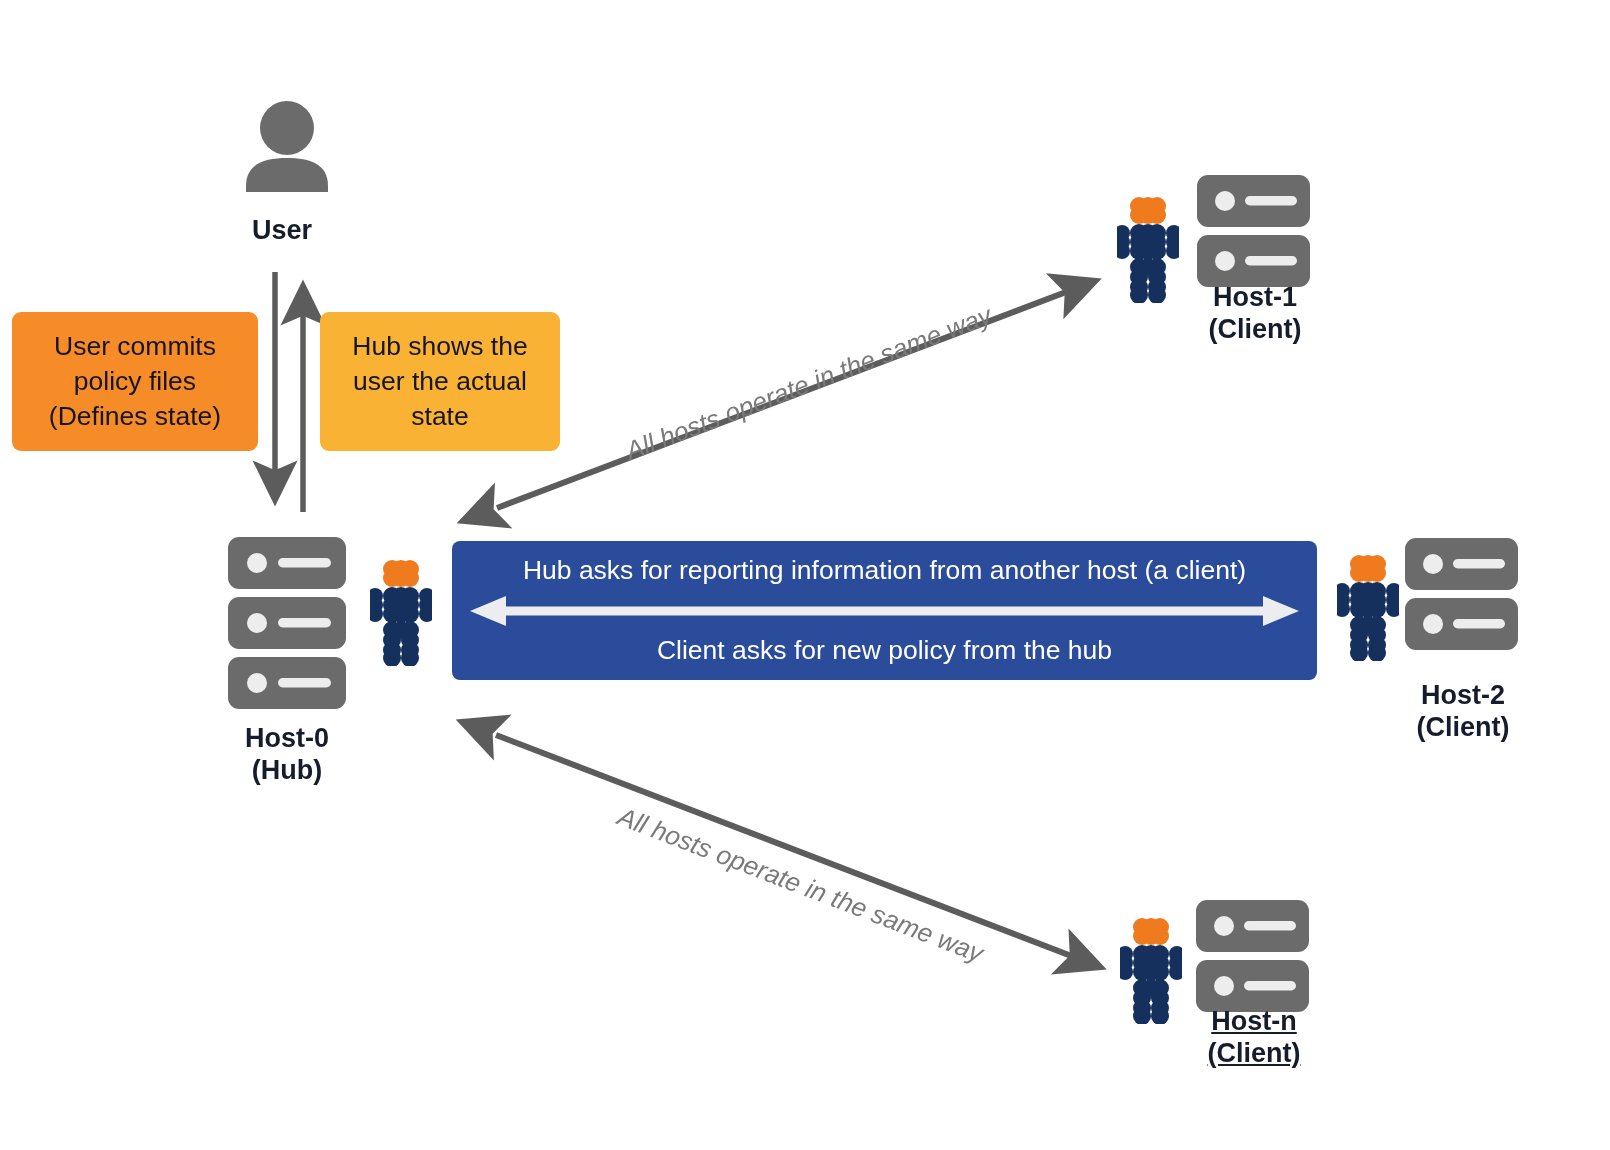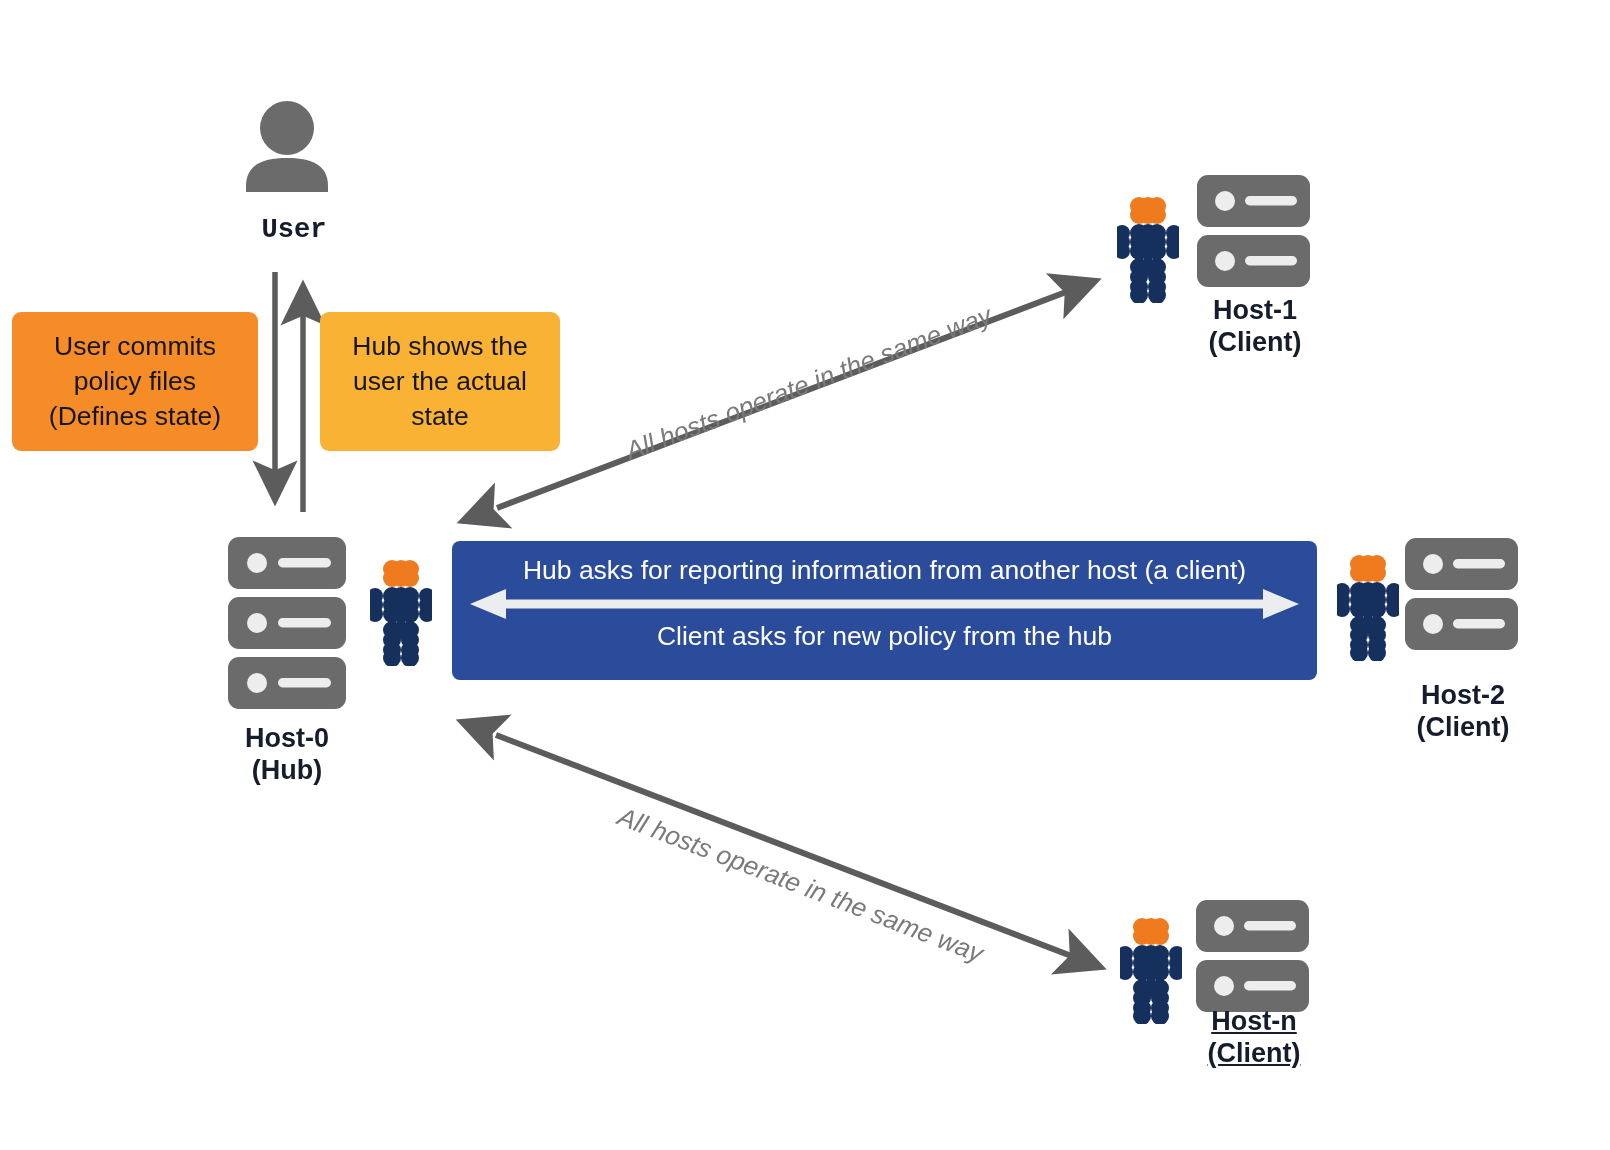--- a/index.html
+++ b/index.html
@@ -49,21 +49,21 @@
   
   .blue-panel {
     position: absolute;
     background: #2B4B9B;
     border-radius: 8px;
     display: flex;
     flex-direction: column;
     align-items: center;
     justify-content: space-between;
     box-sizing: border-box;
-    padding: 14px 0 28px 0;
+    padding: 14px 0 14px 0;
   }
   .blue-panel .bp-text {
     color: #ffffff;
     font-size: 26.5px;
     text-align: center;
     width: 100%;
     white-space: pre;
   }
   .blue-panel .bp-arrow {
     width: 100%;
@@ -121,21 +121,21 @@
       <line x1="496" y1="735" x2="1100" y2="967" stroke="#5C5C5C" stroke-width="6" marker-start="url(#mk-gray-start)" marker-end="url(#mk-gray-end)"></line>
     </g>
   </svg>
 
   <div class="abs" style="left:240px; top:100px;">
     <svg width="94" height="92" viewBox="0 0 94 92">
       <circle cx="47" cy="28" r="27" fill="#6B6B6B"></circle>
       <path d="M6,92 L6,86 C6,64 24,58 47,58 C70,58 88,64 88,86 L88,92 Z" fill="#6B6B6B"></path>
     </svg>
   </div>
-  <div class="node-label" style="left:208px; top:215px; width:172px;font-family:Liberation Mono, monospace;">User</div>
+  <div class="node-label" style="left:196px; top:215px; width:172px;">User</div>
 
   <div class="callout" style="left:12px; top:312px; width:246px; height:139px; background:#F68C28;">
     <span>User commits
 policy files
 (Defines state)</span>
   </div>
 
   <div class="callout" style="left:320px; top:312px; width:240px; height:139px; background:#F9B233;">
     <span>Hub shows the
 user the actual
@@ -264,21 +264,21 @@
         <rect x="48" y="21" width="52" height="9.5" rx="4.7" fill="#EDEDED"></rect>
       </g>
       <g>
         <rect x="0" y="60" width="113" height="52" rx="11" fill="#6B6B6B"></rect>
         <circle cx="28" cy="86" r="10" fill="#EDEDED"></circle>
         <rect x="48" y="81" width="52" height="9.5" rx="4.7" fill="#EDEDED"></rect>
       </g>
     </svg>
   </div>
 
-  <div class="node-label" style="left:1165px; top:295px; width:180px;"><span>Host-1</span><br><span>(Client)</span></div>
+  <div class="node-label" style="left:1165px; top:282px; width:180px;"><span>Host-1</span><br><span>(Client)</span></div>
 
   <div class="abs" style="left:1337px; top:555px;">
     <svg width="62" height="106" viewBox="0 0 62 106">
       <g fill="#EF7B1E">
         <circle cx="22" cy="9" r="9"></circle>
           <circle cx="31" cy="9" r="9"></circle>
           <circle cx="40" cy="9" r="9"></circle>
         <circle cx="22" cy="18" r="9"></circle>
           <circle cx="31" cy="18" r="9"></circle>
           <circle cx="40" cy="18" r="9"></circle>

